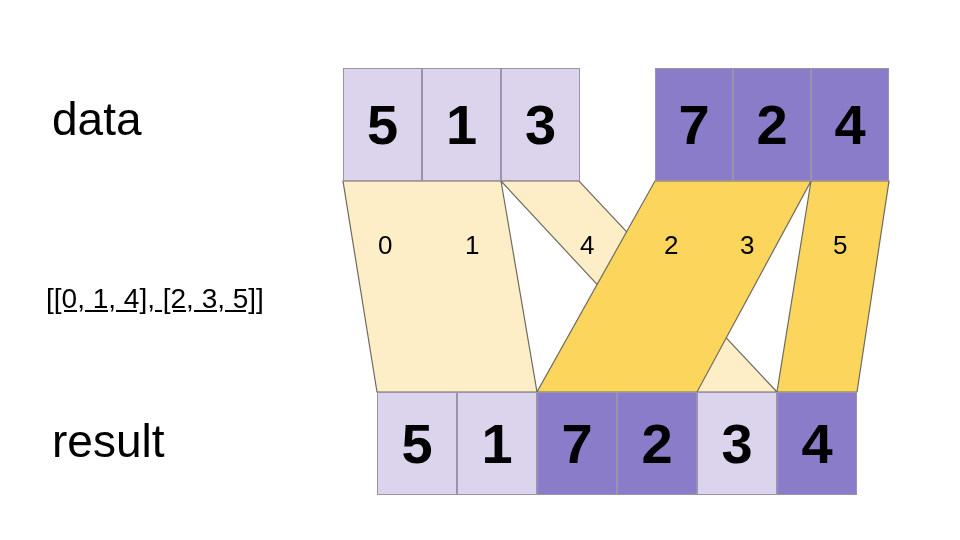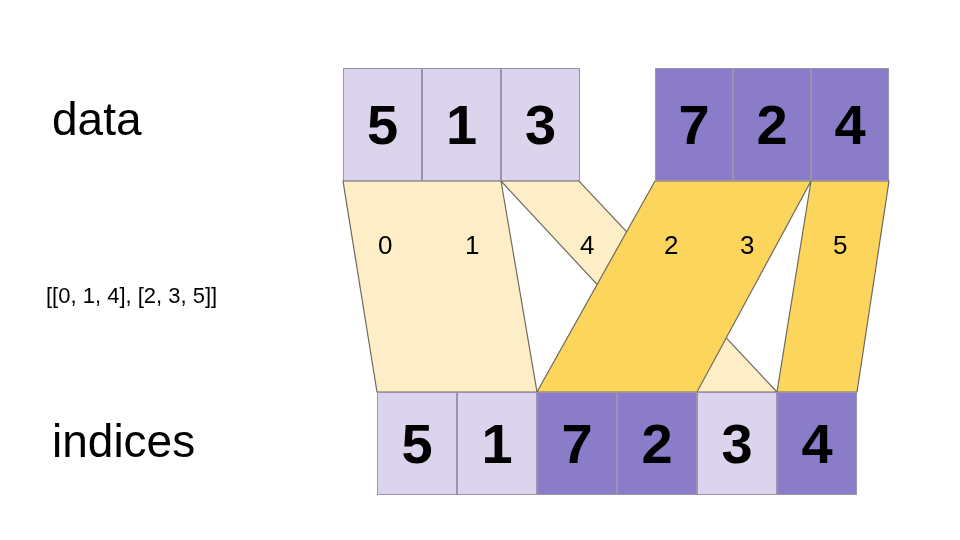--- a/index.html
+++ b/index.html
@@ -17,21 +17,21 @@
   }
   .row-label {
     position: absolute;
     color: #000000;
     font-weight: normal;
     white-space: nowrap;
     line-height: 1;
   }
   #label-data      { left: 52px;  top: 96px;  font-size: 46px; }
   #label-indices   { left: 52px;  top: 218px; font-size: 46px; }
-  #label-indices-sub { left: 46px; top: 285px; font-size: 22px; }
+  #label-indices-sub { left: 46px; top: 285px; font-size: 28px; text-decoration: underline; }
   #label-result    { left: 52px;  top: 418px; font-size: 46px; }
 
   .cell {
     position: absolute;
     box-sizing: border-box;
     border: 1px solid #9a93ad;
     display: flex;
     align-items: center;
     justify-content: center;
     font-size: 56px;
@@ -58,21 +58,21 @@
 </head>
 <body>
 
 <div id="canvas">
 
   <div class="row-label" id="label-data">data</div>
 
 
   <div class="row-label" id="label-indices-sub">[[0, 1, 4], [2, 3, 5]]</div>
 
-  <div class="row-label" id="label-result">indices</div>
+  <div class="row-label" id="label-result">result</div>
 
   <svg class="ribbon-svg" id="ribbon-layer" viewBox="0 0 960 540">
       <polygon points="343,181 501,181 537,392 377,392" fill="#fdeec8" stroke="#6f6a60" stroke-width="1.2"></polygon>
       <polygon points="501,181 579,181 777,392 697,392" fill="#fdeec8" stroke="#6f6a60" stroke-width="1.2"></polygon>
       <polygon points="655,181 811,181 697,392 537,392" fill="#fcd65c" stroke="#6f6a60" stroke-width="1.2"></polygon>
       <polygon points="811,181 889,181 857,392 777,392" fill="#fcd65c" stroke="#6f6a60" stroke-width="1.2"></polygon>
     </svg>
 
   <div id="index-label-layer">
       <div class="ribbon-label" style="left: 378px; top: 232px;">0</div>

